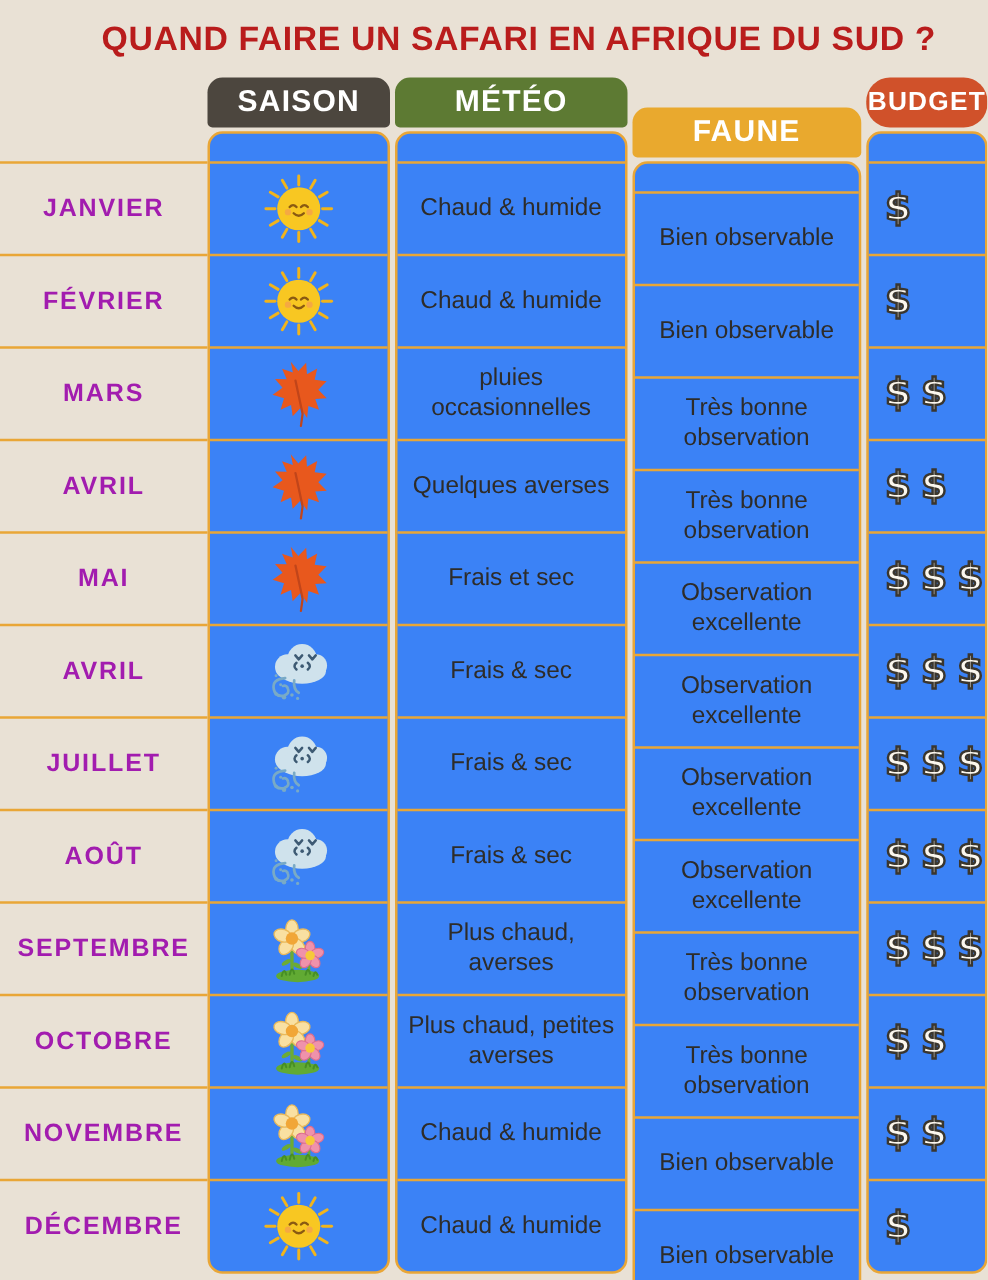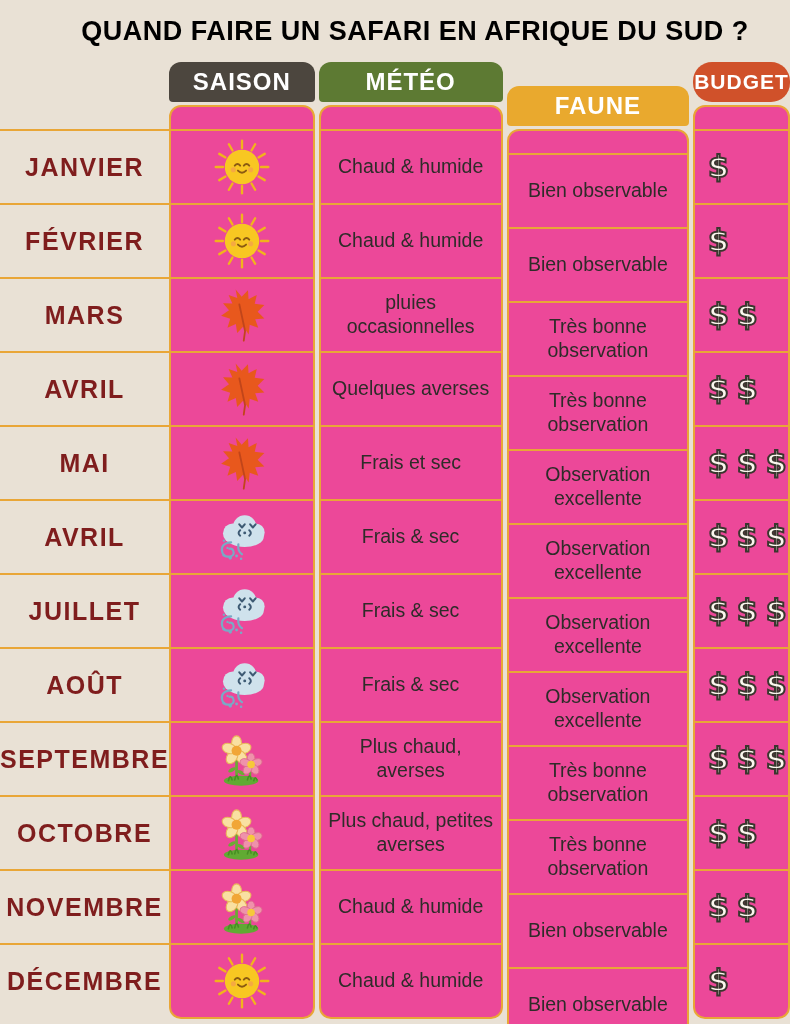--- a/index.html
+++ b/index.html
@@ -1,36 +1,36 @@
 <!DOCTYPE html>
 <html><head>
 <meta charset="utf-8">
 <style>
   html,body{margin:0;padding:0;}
   body{background:#e9e1d5;font-family:"Liberation Sans",sans-serif;}
   .page{width:790px;height:1024px;overflow:hidden;position:relative;background:#e9e1d5;margin:0 auto;}
   .title{height:62px;display:flex;align-items:center;justify-content:center;
-         color:#000000;font-size:27px;font-weight:bold;letter-spacing:.5px;white-space:nowrap;padding-left:40px;}
+         color:#b91c1c;font-size:27px;font-weight:bold;letter-spacing:.5px;white-space:nowrap;padding-left:40px;}
   .table{display:flex;align-items:flex-start;}
   .month-col{width:170px;margin-top:67px;}
   .month-cell{height:74px;box-sizing:border-box;border-top:2px solid #e9a637;
               display:flex;align-items:center;justify-content:center;
-              color:#7f1d1d;font-weight:bold;font-size:25px;letter-spacing:1.5px;}
+              color:#a21caf;font-weight:bold;font-size:20px;letter-spacing:1.5px;}
   .col{display:flex;flex-direction:column;margin-left:4px;}
   .col.saison{margin-left:0;width:150px;}
   .col.meteo{width:190px;}
   .col.faune{width:188px;}
   .col.budget{width:97px;}
   .tab{height:40px;border-radius:12px 12px 4px 4px;display:flex;align-items:center;justify-content:center;
        color:#fff;font-weight:bold;font-size:24px;letter-spacing:1px;}
   .tab-saison{background:#4c463e;}
   .tab-meteo{background:#5d7a33;}
   .tab-faune{background:#e9a92e;margin-top:24px;}
   .tab-budget{background:#d0512a;font-size:21px;border-radius:19px;}
-  .card{margin-top:3px;background:#ec4899;border:2px solid #e9a637;border-radius:12px;}
+  .card{margin-top:3px;background:#3b82f6;border:2px solid #e9a637;border-radius:12px;}
   .strip{height:22px;border-radius:12px 12px 0 0;}
   .cell{height:74px;box-sizing:border-box;border-top:2px solid #e9a637;
         display:flex;align-items:center;justify-content:center;text-align:center;
         font-size:19.5px;color:#2e2c29;line-height:1.22;padding:0 3px;}
   .icon{width:58px;height:58px;display:block;}
   .budget .cell{justify-content:flex-start;padding-left:13px;font-size:30px;font-weight:bold;
                 letter-spacing:8px;color:#fbf7ee;-webkit-text-stroke:2px #3a362e;
                 font-family:"DejaVu Sans",sans-serif;}
   @supports not (-webkit-text-stroke: 2px #000){ .budget .cell{color:#3a362e;} }
   .defs{position:absolute;width:0;height:0;overflow:hidden;}

